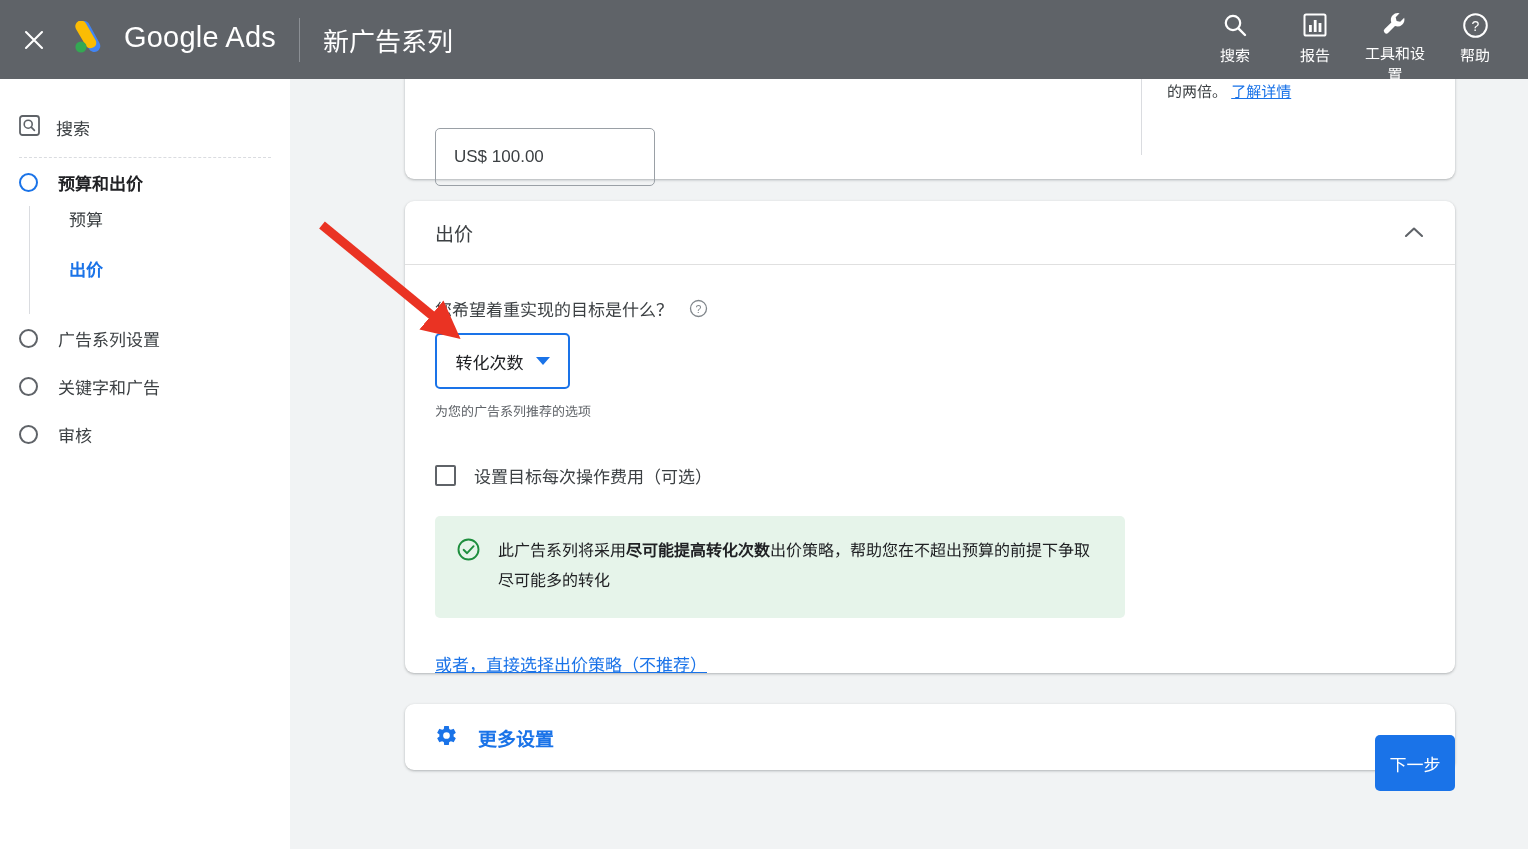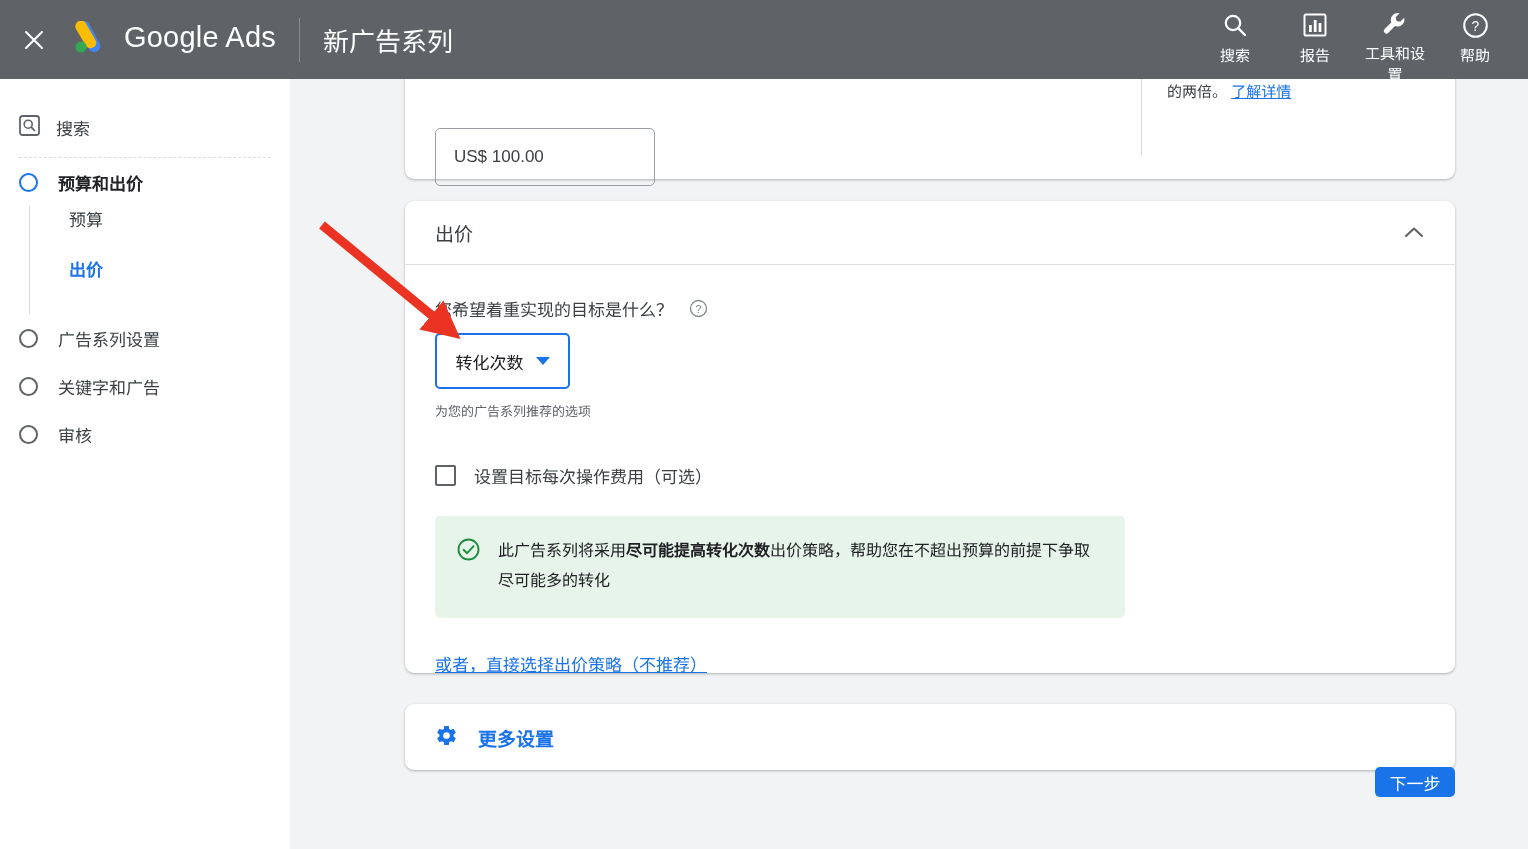--- a/index.html
+++ b/index.html
@@ -183,22 +183,22 @@
   .card-more { top: 625px; height: 66px; }
   .more-inner {
     height: 100%; display: flex; align-items: center; padding-left: 30px;
     cursor: pointer;
   }
   .more-inner .lbl {
     margin-left: 20px; font-size: 19px; font-weight: 700; color: #1a73e8;
   }
 
   .next-btn {
-    position: absolute; left: 1085px; top: 688px;
-    width: 80px; height: 30px; background: #1a73e8;
+    position: absolute; left: 1085px; top: 656px;
+    width: 80px; height: 56px; background: #1a73e8;
     border-radius: 5px; color: #ffffff; font-size: 17px;
     display: flex; align-items: center; justify-content: center;
     cursor: pointer; border: none;
     font-family: "Liberation Sans", sans-serif;
     text-align: right;
   }
 
   
   .arrow-overlay {
     position: absolute; top: 0; left: 0; width: 1528px; height: 849px;

